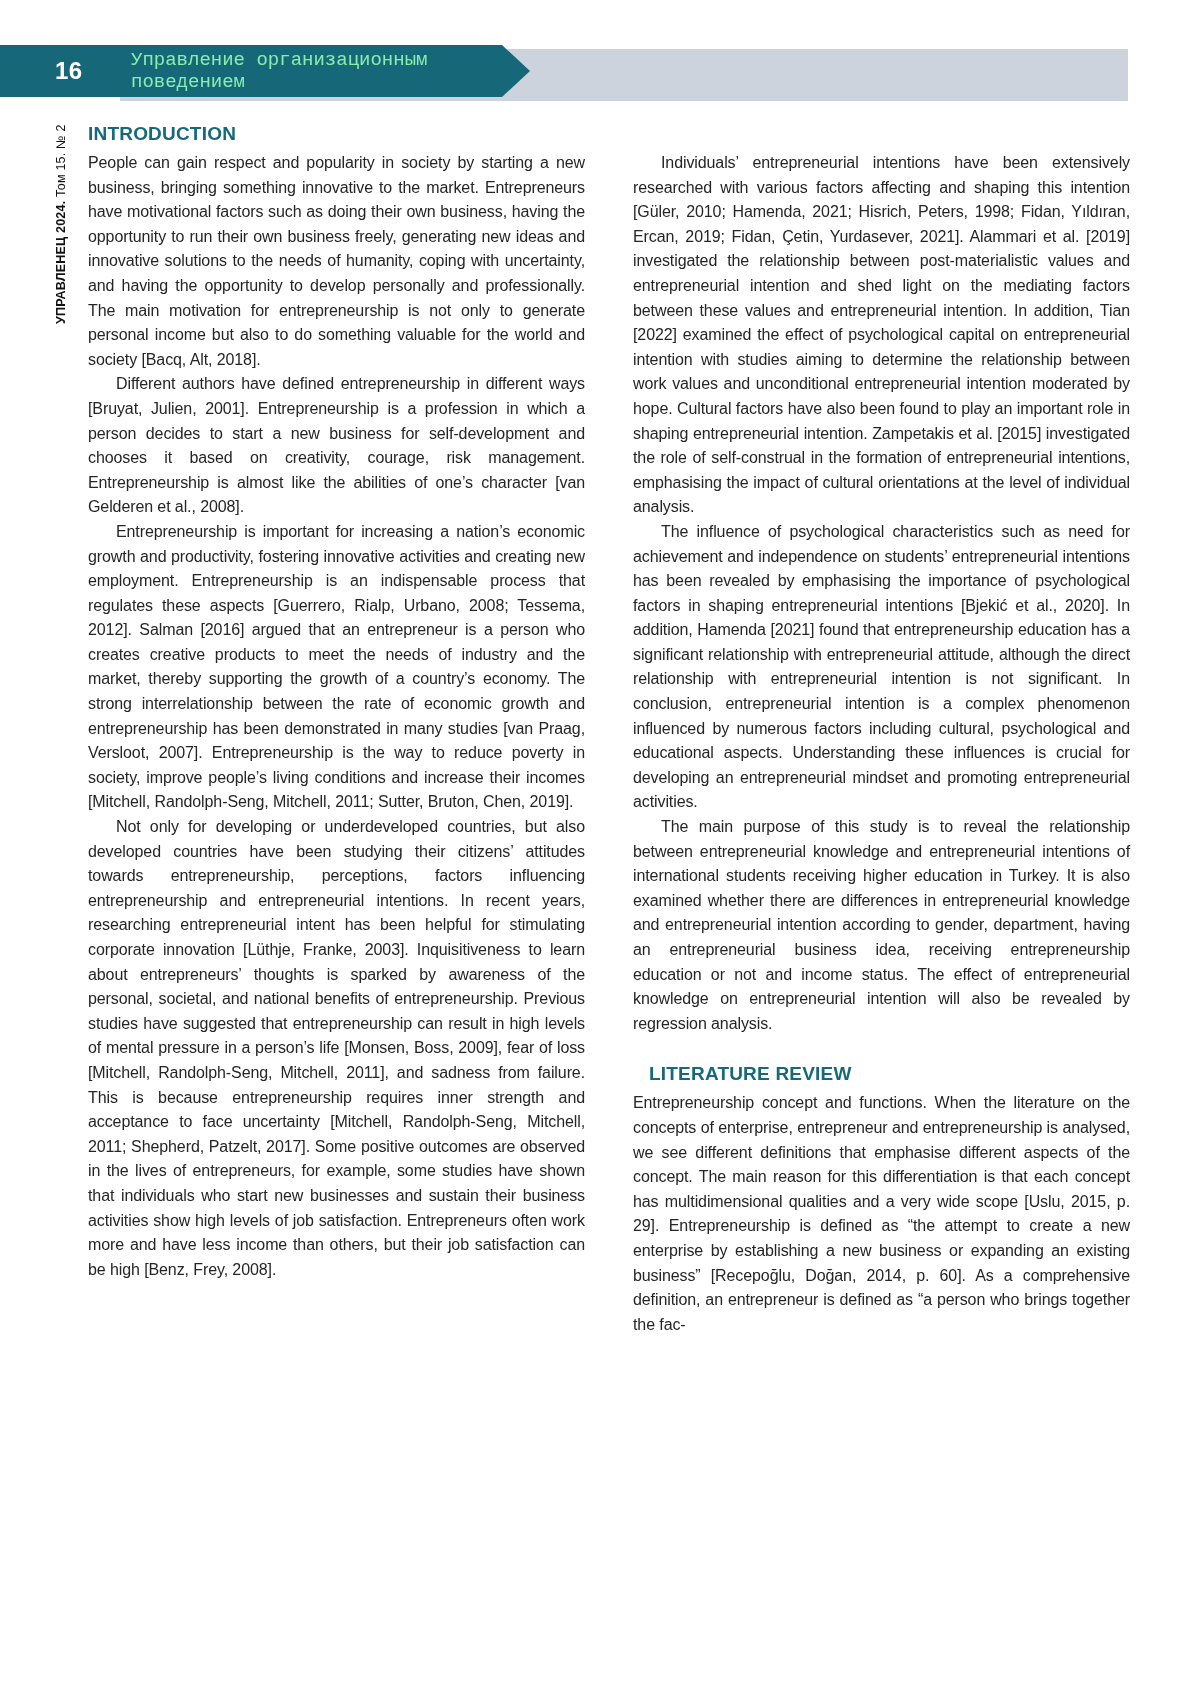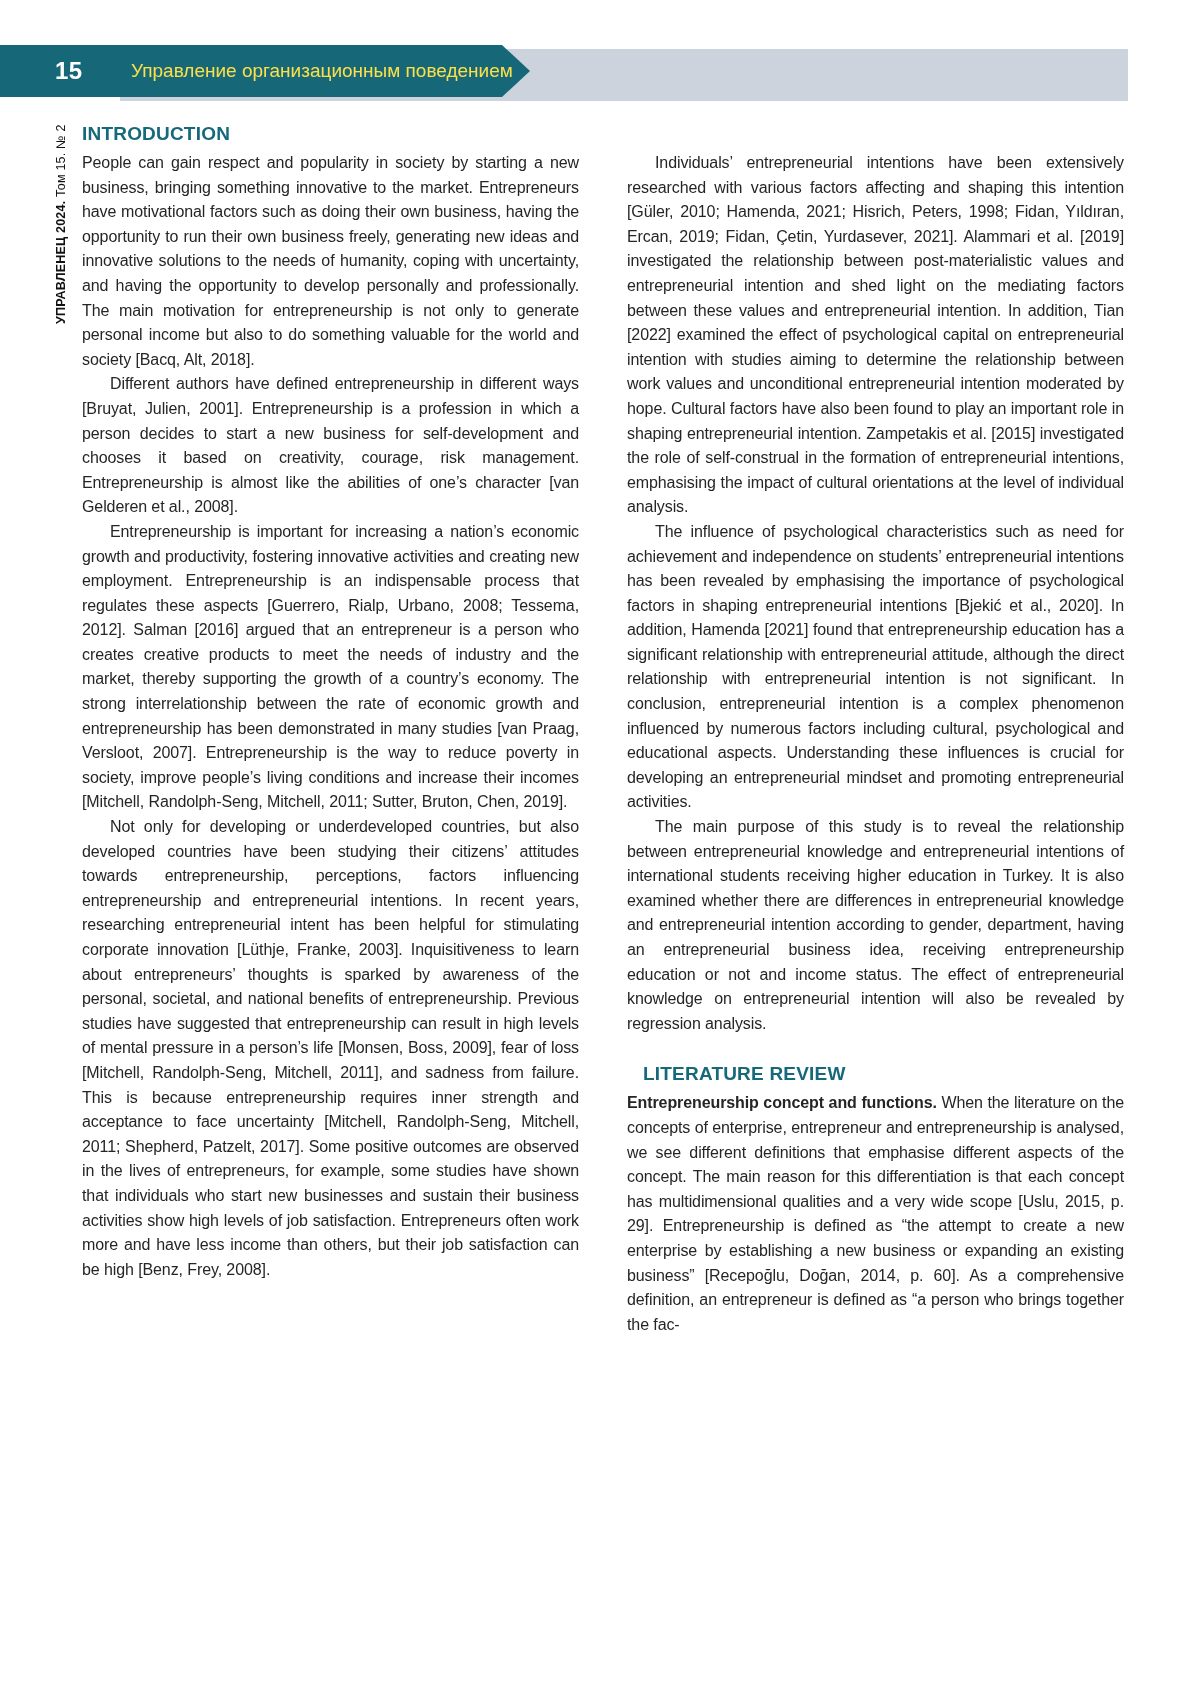--- a/index.html
+++ b/index.html
@@ -33,39 +33,40 @@
     transform: translateY(-50%);
     color: #ffffff;
     font-weight: bold;
     font-size: 24px;
     letter-spacing: 0.5px;
   }
   .running-title {
     position: absolute;
     left: 131px; top: 50%;
     transform: translateY(-50%);
-    color: #fde047;
+    color: #86efac;
     font-size: 19px;
+    font-family: Liberation Mono, monospace;
   }
   
   .vertical-text {
     position: absolute;
     left: 54px; top: 324px;
     transform: rotate(-90deg);
     transform-origin: 0 0;
     white-space: nowrap;
     font-size: 12.5px;
     letter-spacing: 0.2px;
     color: #111111;
   }
   .vertical-text .v-bold { font-weight: bold; }
   
   .content {
     position: absolute;
-    left: 82px; top: 121px;
+    left: 88px; top: 121px;
     width: 1043px;
     display: flex;
     gap: 48px;
   }
   .col { width: 497px; }
   .col-right { padding-top: 30px; }
   h2.section-heading {
     color: #15697a;
     font-size: 19px;
     line-height: 25px;
@@ -74,29 +75,29 @@
     margin: 0 0 5px 0;
   }
   h2.lit-heading { margin: 25px 0 5px 16px; }
   p.body-par {
     font-size: 16px;
     line-height: 24.6px;
     text-align: justify;
     letter-spacing: -0.1px;
   }
   p.indent { text-indent: 28px; }
-  .lead-bold { font-weight: bold; }
+  .lead-bold { font-weight: normal; }
 </style>
 </head>
 <body>
 
 <div class="header-band"></div>
 
 <div class="header-arrow">
-  <span class="page-number">15</span>
+  <span class="page-number">16</span>
   <span class="running-title">Управление организационным поведением</span>
 </div>
 
 <div class="vertical-text">
   <span class="v-bold">УПРАВЛЕНЕЦ 2024.</span><span> Том 15. № 2</span>
 </div>
 
 <div class="content">
 
   <div class="col col-left">

